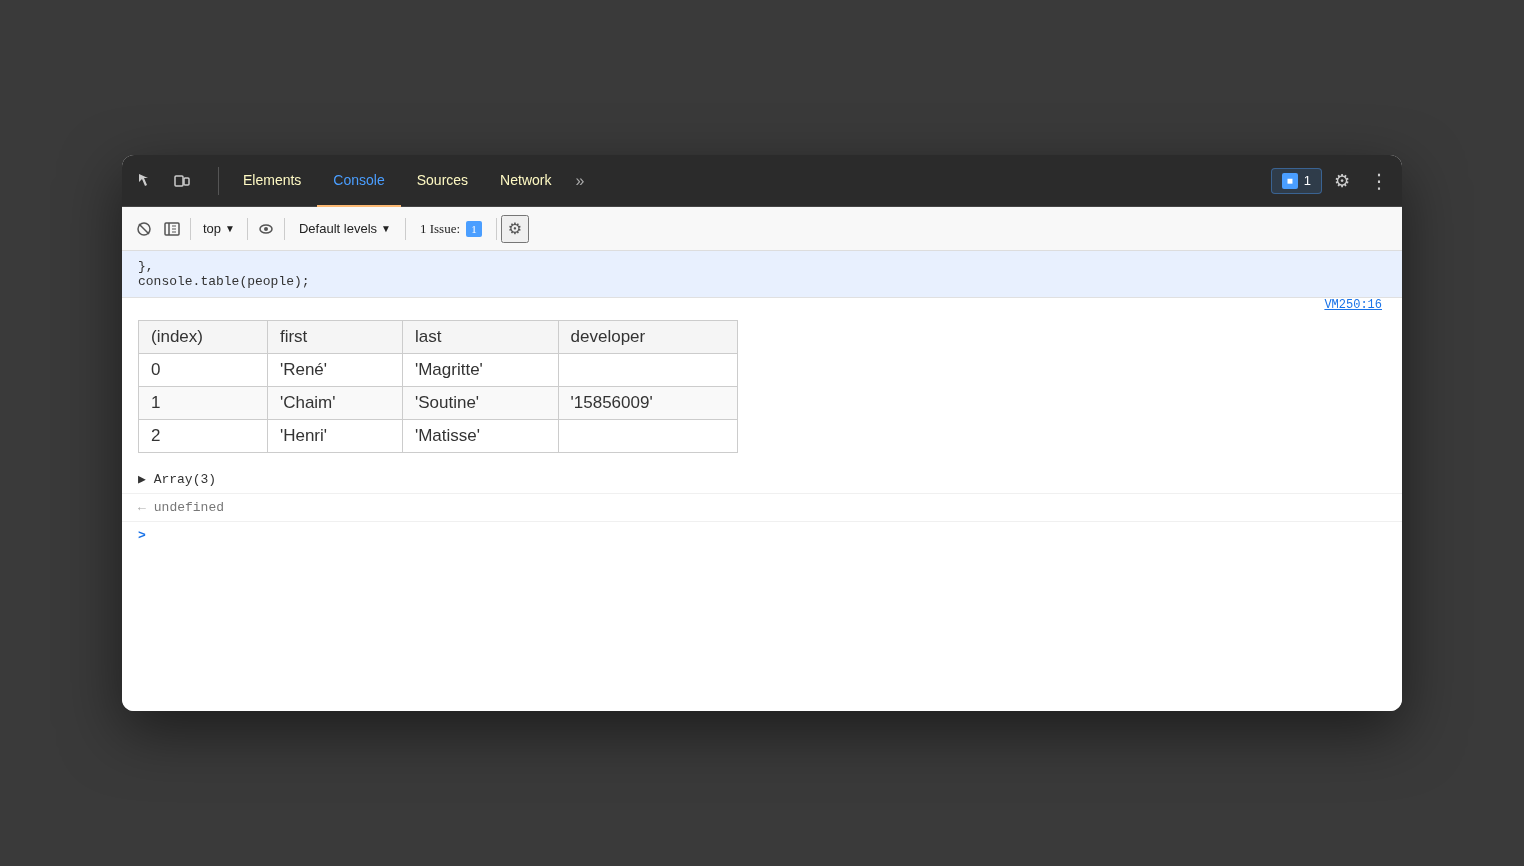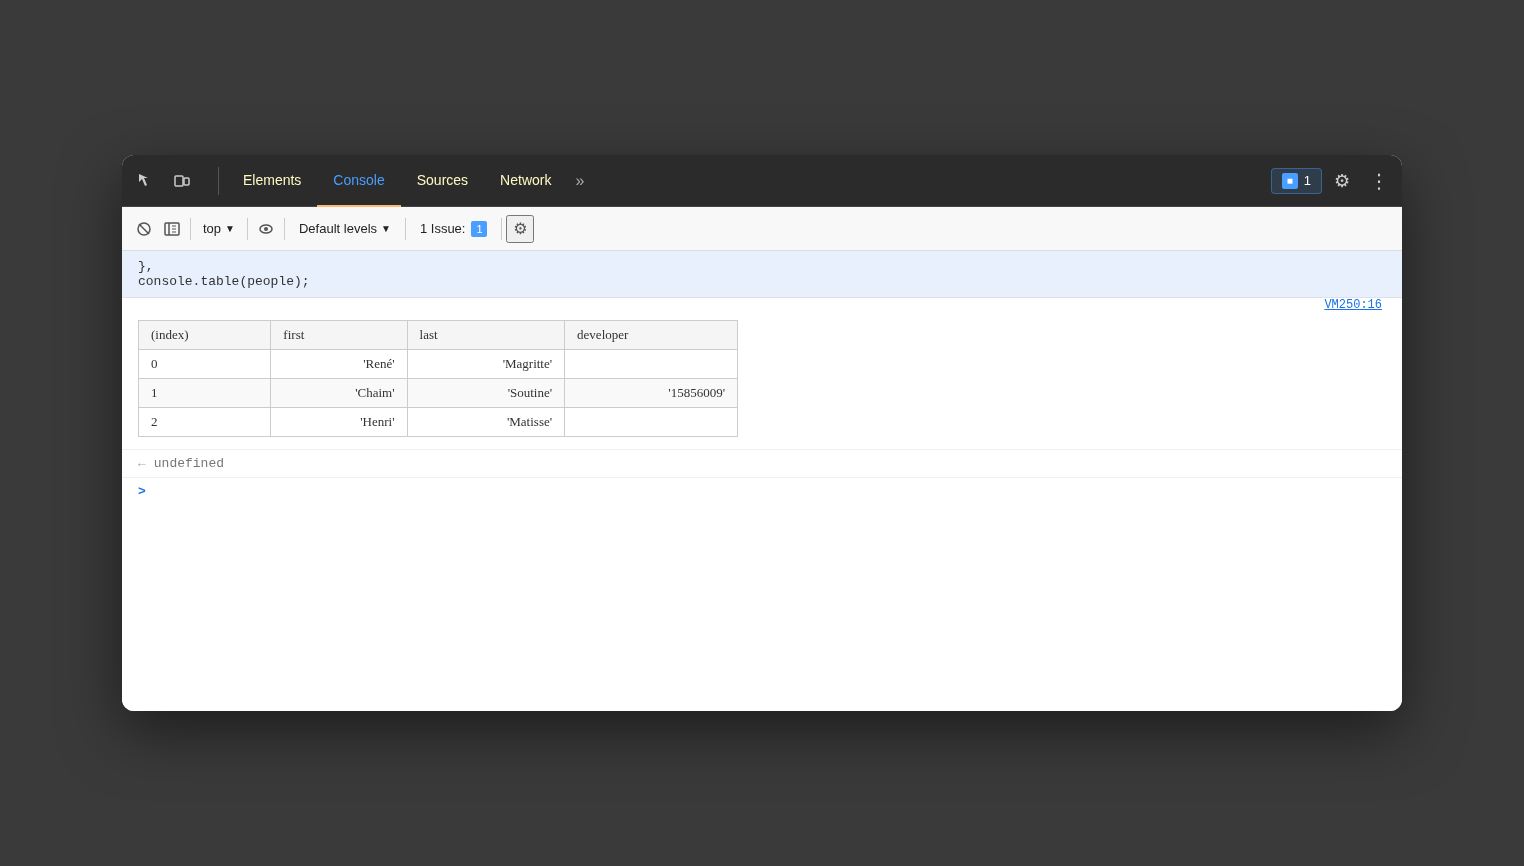--- a/index.html
+++ b/index.html
@@ -230,21 +230,21 @@
     .issues-count-btn {
       display: flex;
       align-items: center;
       gap: 6px;
       padding: 3px 10px;
       font-size: 13px;
       color: #222;
       cursor: pointer;
       background: none;
       border: none;
-      font-family: Liberation Sans, sans-serif;
+      font-family: Liberation Serif, serif;
     }
 
     .mini-badge {
       display: inline-flex;
       align-items: center;
       justify-content: center;
       background: #4a9eff;
       color: white;
       border-radius: 2px;
       width: 16px;
@@ -294,22 +294,22 @@
     }
 
     
     .console-table-wrapper {
       padding: 8px 16px;
       clear: both;
     }
 
     .console-table {
       border-collapse: collapse;
-      font-family: Liberation Serif, serif;
-      font-size: 13px;
+      font-family: Liberation Sans, sans-serif;
+      font-size: 17px;
       min-width: 600px;
     }
 
     .console-table th {
       background: #f5f5f5;
       border: 1px solid #ccc;
       padding: 6px 12px;
       text-align: left;
       font-weight: normal;
       color: #333;
@@ -324,21 +324,20 @@
     .console-table tr:nth-child(even) td {
       background: #f9f9f9;
     }
 
     .console-table tr:nth-child(odd) td {
       background: white;
     }
 
     .string-val {
       color: #c0392b;
-      text-align: right;
     }
 
     .array-toggle {
       display: flex;
       align-items: center;
       gap: 4px;
       padding: 6px 16px;
       font-size: 13px;
       font-family: 'Courier New', Courier, monospace;
       color: #333;
@@ -507,20 +506,23 @@
                 <td>2</td>
                 <td class="string-val">'Henri'</td>
                 <td class="string-val">'Matisse'</td>
                 <td></td>
               </tr>
             </tbody>
         </table>
       </div>
     </div>
 
+    <div class="array-toggle">
+      <span>▶ Array(3)</span>
+    </div>
 
     <div class="undefined-line">
       <span class="arrow-left">←</span>
       <span>undefined</span>
     </div>
 
     <div class="prompt-line">
       <span class="prompt-arrow">&gt;</span>
     </div>
 

